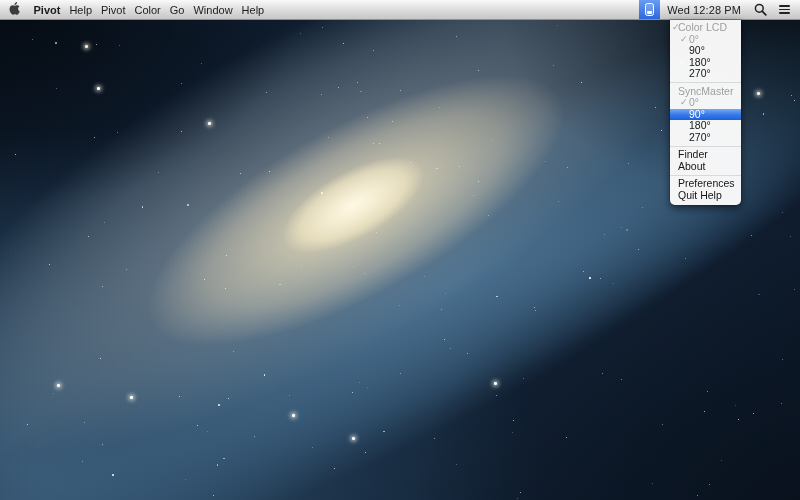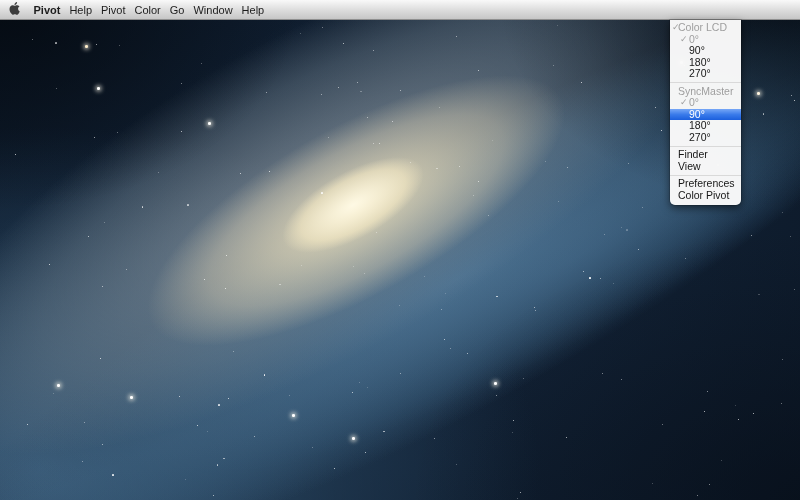--- a/index.html
+++ b/index.html
@@ -258,35 +258,54 @@
       <div id="mb-menus" style="display: flex; height: 100%;">
           <div class="mb-item app-name">Pivot</div>
           <div class="mb-item">Help</div>
           <div class="mb-item">Pivot</div>
           <div class="mb-item">Color</div>
           <div class="mb-item">Go</div>
           <div class="mb-item">Window</div>
           <div class="mb-item">Help</div>
         </div>
     </div>
+    <div class="mb-right">
+      <div class="status-item pivot-extra">
+        <span class="pivot-glyph">
+            <i></i>
+          </span>
+      </div>
+      <div class="status-item clock">Wed 12:28 PM</div>
+      <div class="status-item">
+        <svg width="13" height="13" viewBox="0 0 13 13" aria-hidden="true">
+          <circle cx="5.3" cy="5.3" r="3.9" fill="none" stroke="#222" stroke-width="1.5"></circle>
+          <line x1="8.3" y1="8.3" x2="11.8" y2="11.8" stroke="#222" stroke-width="1.8" stroke-linecap="round"></line>
+        </svg>
+      </div>
+      <div class="status-item nc-icon">
+        <i></i>
+          <i></i>
+          <i></i>
+      </div>
+    </div>
   </div>
 
   <div class="dropdown" id="dropdown">
       <div class="mi display disabled"><span class="chk">✓</span><span>Color LCD</span></div>
       <div class="mi rotation disabled"><span class="chk">✓</span><span>0°</span></div>
       <div class="mi rotation"><span>90°</span></div>
       <div class="mi rotation"><span>180°</span></div>
       <div class="mi rotation"><span>270°</span></div>
       <div class="sep"></div>
       <div class="mi display disabled"><span>SyncMaster</span></div>
       <div class="mi rotation disabled"><span class="chk">✓</span><span>0°</span></div>
       <div class="mi rotation hl"><span>90°</span></div>
       <div class="mi rotation"><span>180°</span></div>
       <div class="mi rotation"><span>270°</span></div>
       <div class="sep"></div>
       <div class="mi action"><span>Finder</span></div>
-      <div class="mi action"><span>View</span></div>
+      <div class="mi action"><span>About</span></div>
       <div class="sep"></div>
       <div class="mi action"><span>Preferences</span></div>
-      <div class="mi action"><span>Color Pivot</span></div>
+      <div class="mi action"><span>Quit Help</span></div>
     </div>
 
 </div>
 
 </body></html>

